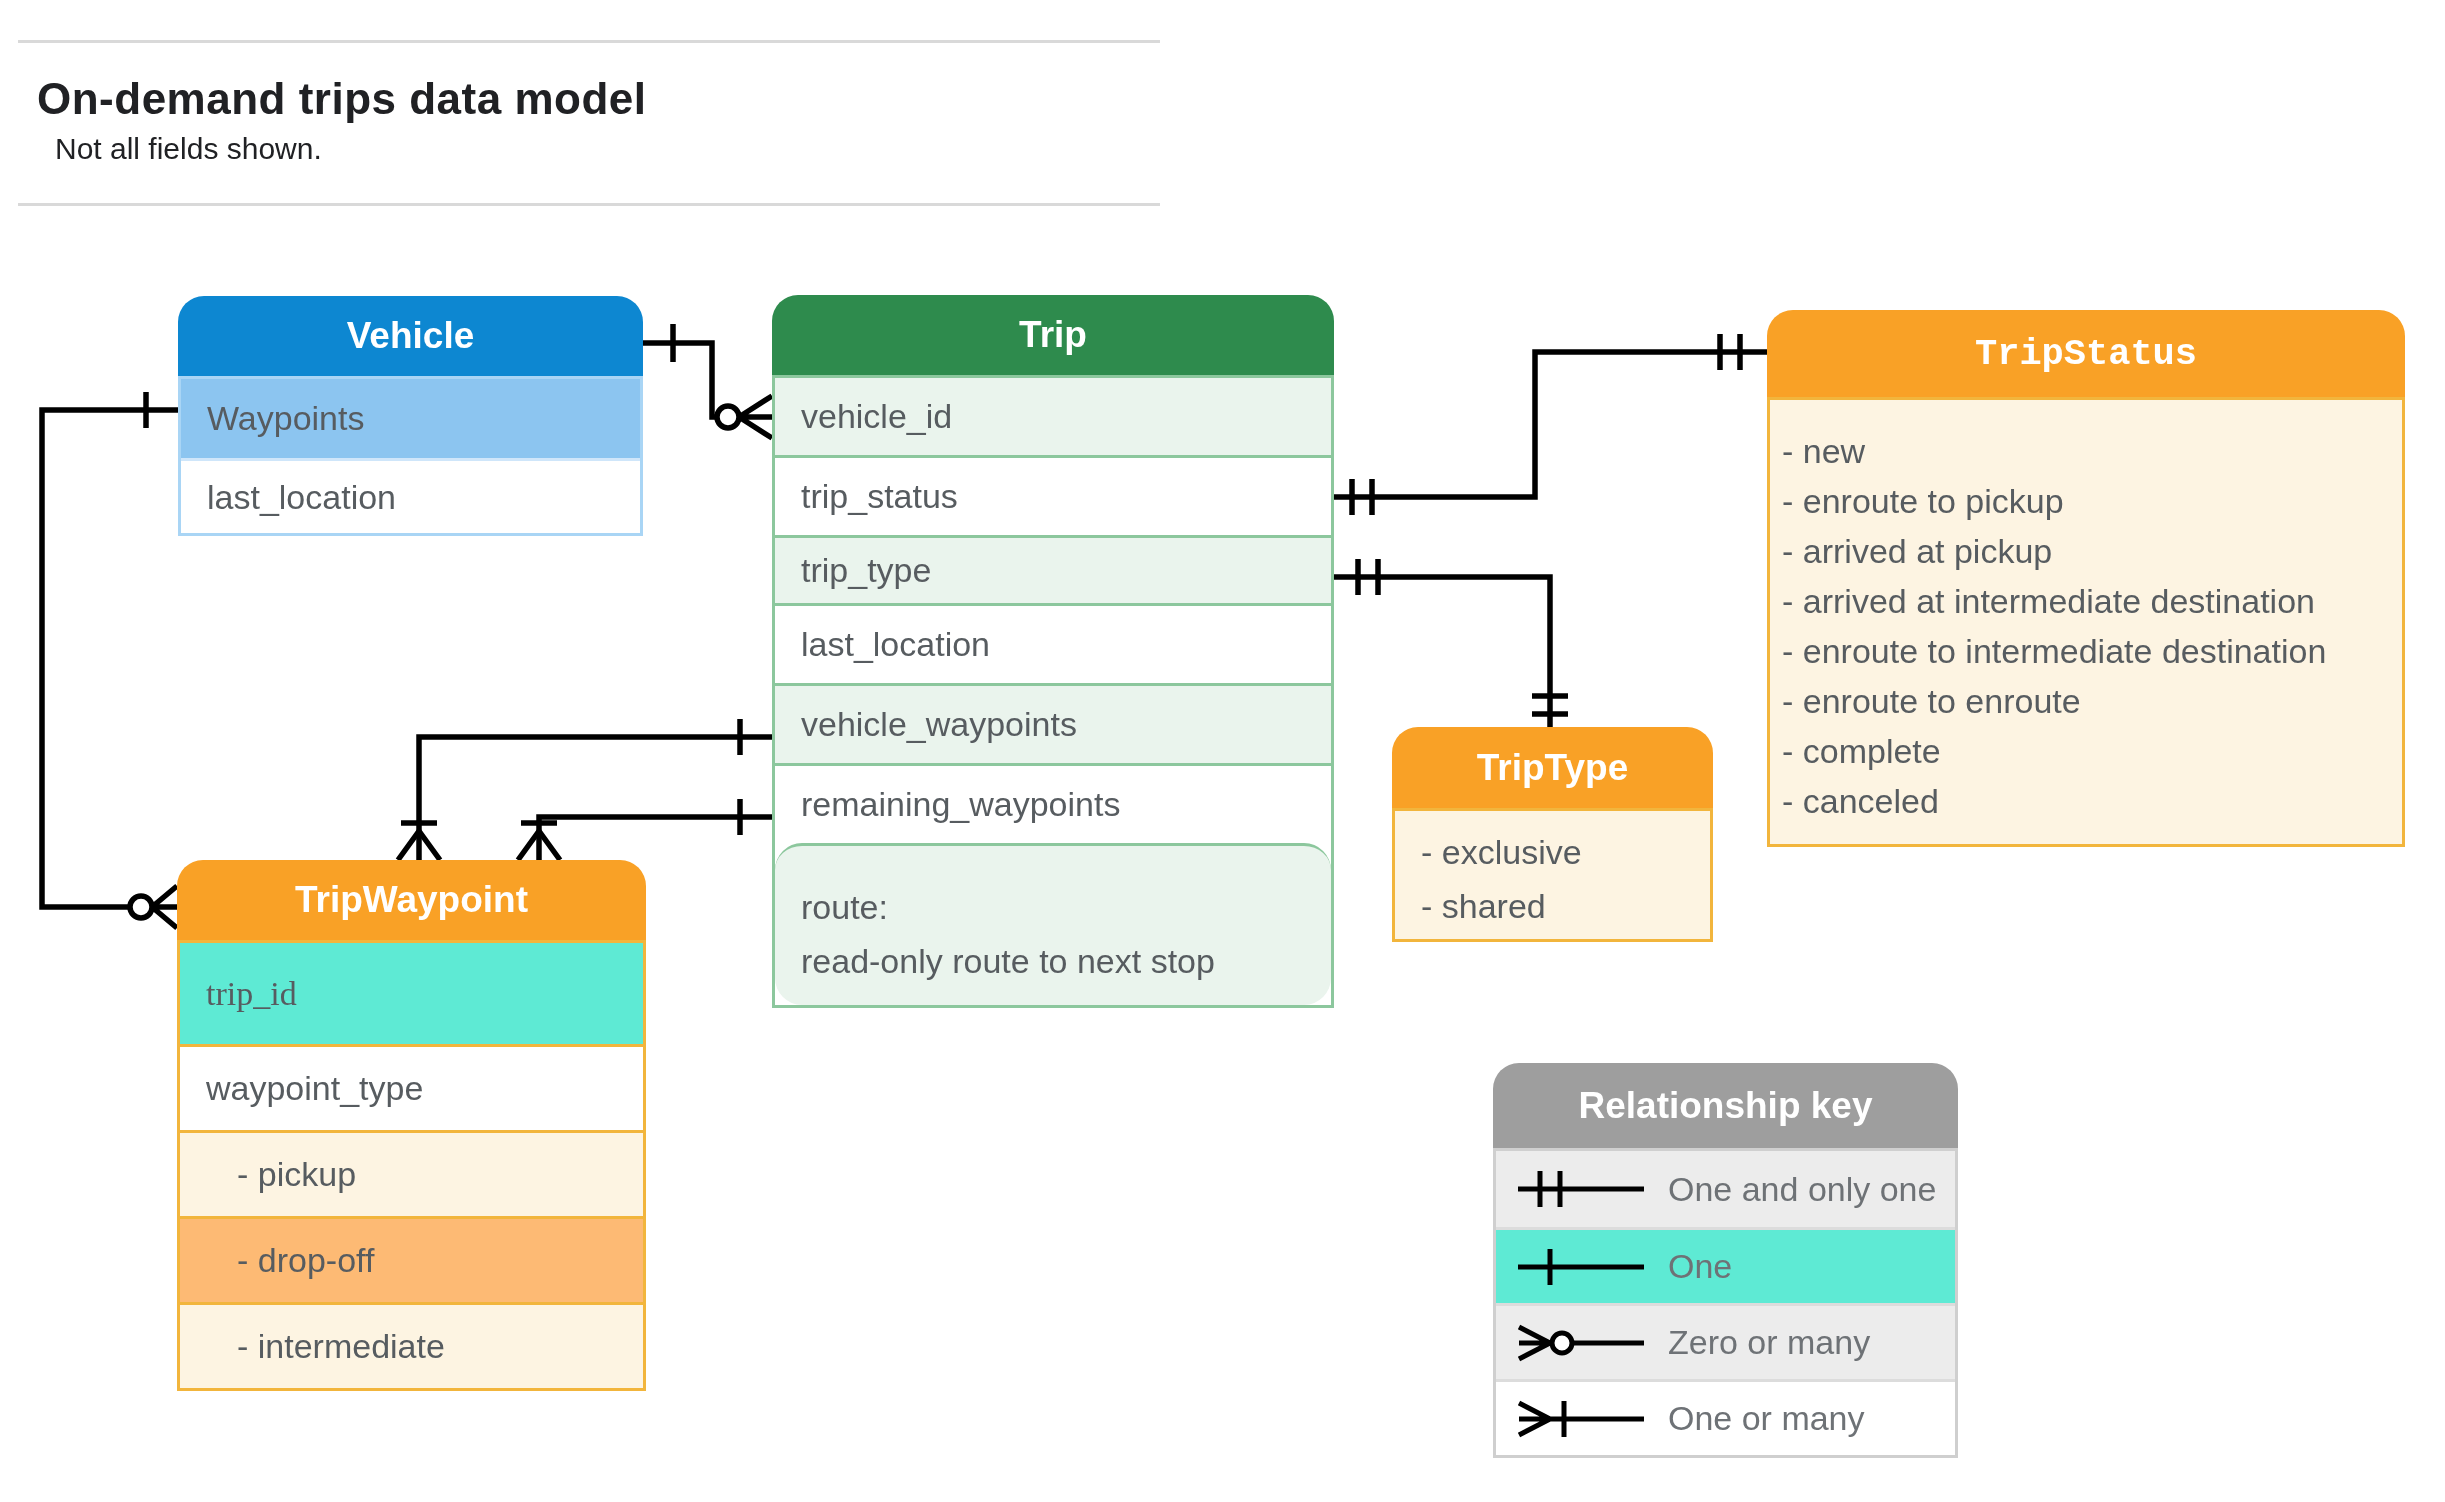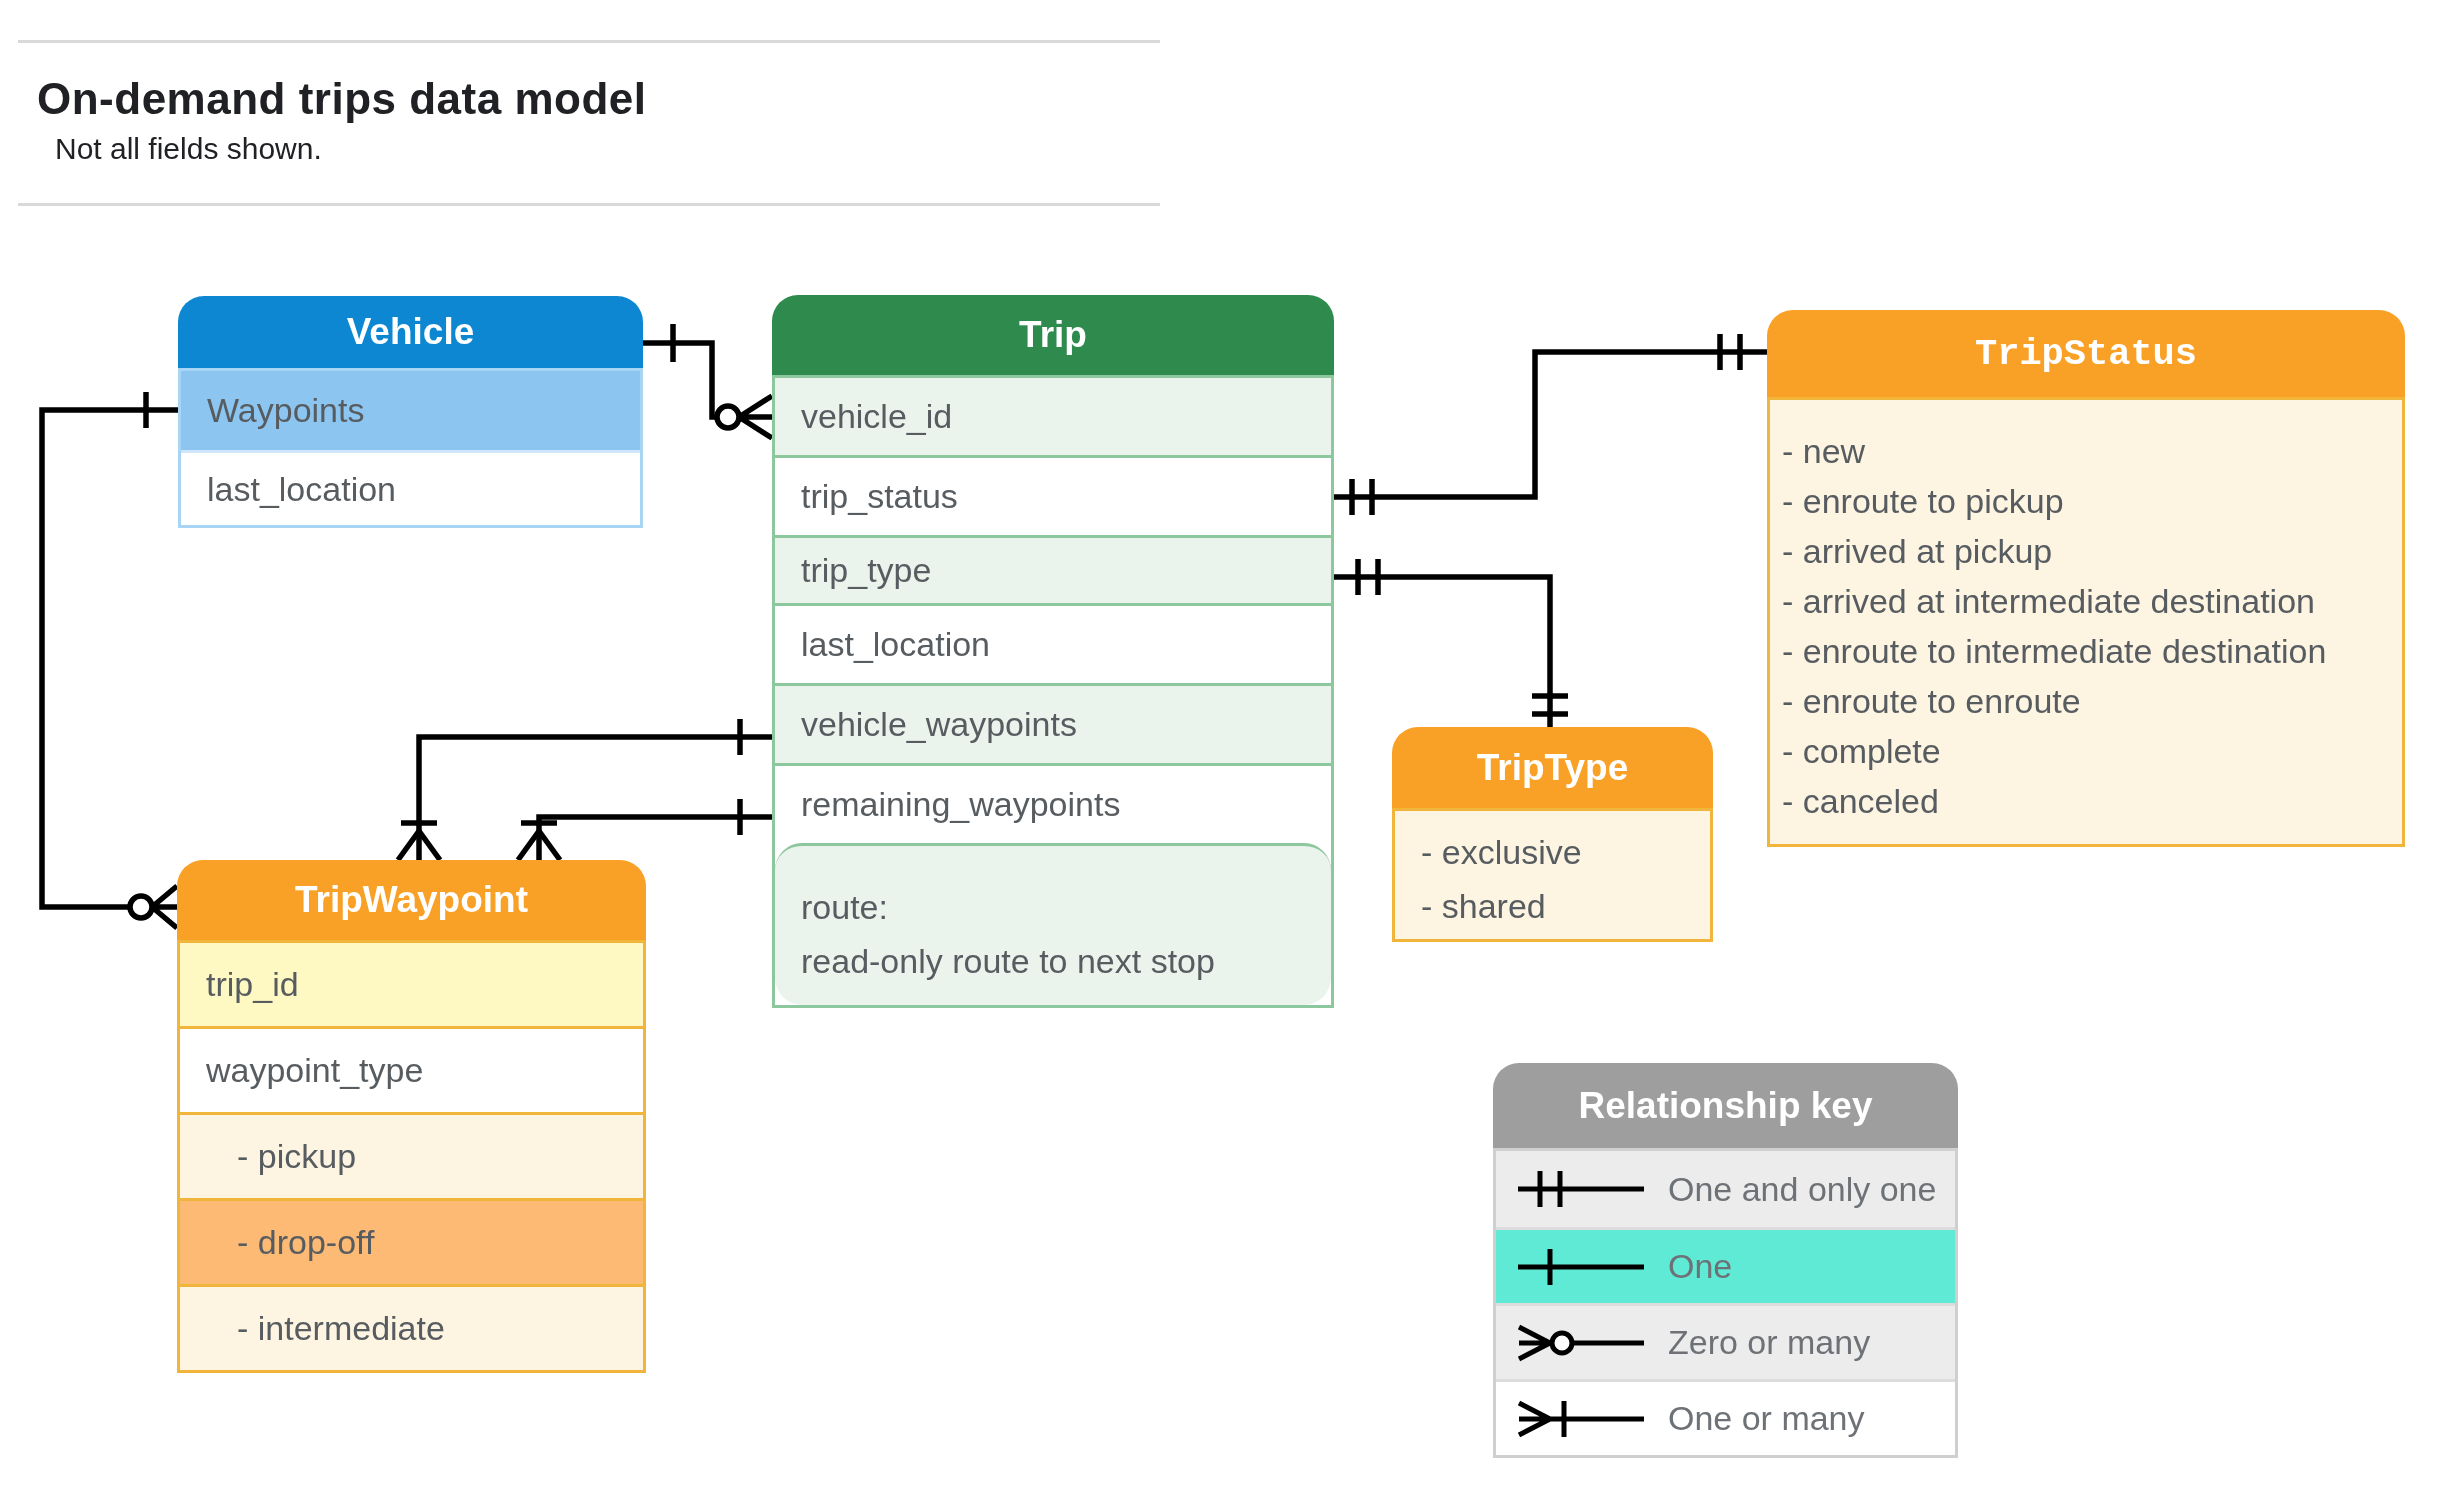--- a/index.html
+++ b/index.html
@@ -101,21 +101,21 @@
 
     <g>
       <path d="M 772 817 H 539 V 860"></path>
       <path d="M 740 799 V 835"></path>
       <path d="M 521 823 H 557"></path>
       <path d="M 539 831 L 518 860 M 539 831 L 560 860"></path>
     </g>
   </svg>
 
   <div class="entity vehicle" style="left:178px;top:296px;width:465px;">
-    <div class="t-header" style="height:72px;">Vehicle</div>
+    <div class="t-header" style="height:80px;">Vehicle</div>
     <div class="t-body">
       <div class="t-row" style="height:79px;background:#8cc5f0;">Waypoints</div>
       <div class="t-row" style="height:75px;background:#ffffff;">last_location</div>
     </div>
   </div>
 
   <div class="entity trip" style="left:772px;top:295px;width:562px;">
     <div class="t-header" style="height:80px;">Trip</div>
     <div class="t-body">
       <div class="t-row" style="height:77px;background:#eaf4ed;">vehicle_id</div>
@@ -151,21 +151,21 @@
     <div class="t-header" style="height:81px;">TripType</div>
     <div class="t-body list-body" style="height:134px;background:#fdf4e2;padding-top:14px;line-height:54px;">
       <div style="padding-left:26px;">- exclusive</div>
       <div style="padding-left:26px;">- shared</div>
     </div>
   </div>
 
   <div class="entity orange" style="left:177px;top:860px;width:469px;">
     <div class="t-header" style="height:80px;">TripWaypoint</div>
     <div class="t-body">
-      <div class="t-row" style="height:83px;background:#fef9c3;">trip_id</div>
+      <div class="t-row" style="height:101px;background:#5eead4;font-family:Liberation Serif, serif;">trip_id</div>
       <div class="t-row" style="height:86px;background:#ffffff;">waypoint_type</div>
       <div class="t-row indent" style="height:86px;background:#fdf4e2;">- pickup</div>
       <div class="t-row indent" style="height:86px;background:#fdba74;">- drop-off</div>
       <div class="t-row indent" style="height:86px;background:#fdf4e2;">- intermediate</div>
     </div>
   </div>
 
   <div class="entity keybox" style="left:1493px;top:1063px;width:465px;">
     <div class="t-header" style="height:85px;">Relationship key</div>
     <div class="t-body">

